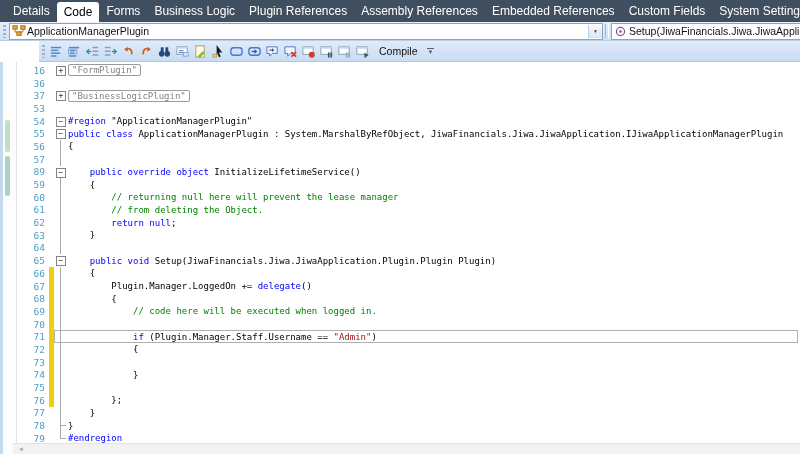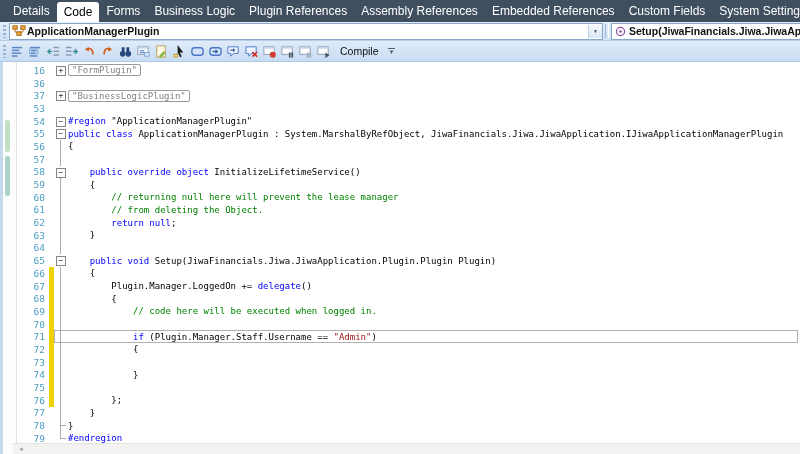--- a/index.html
+++ b/index.html
@@ -11,26 +11,26 @@
   .tab{color:#fff;font-size:12px;padding:0 7px;display:flex;align-items:center;cursor:default;}
   .tab.active{background:#fff;color:#000;border-radius:3px 3px 0 0;margin-top:2px;}
 
   
   .navrow{height:18px;background:linear-gradient(#e6effb,#cfe1f5);display:flex;align-items:center;border-bottom:1px solid #b9cfe8;flex:0 0 auto;}
   .grip{width:3px;height:13px;margin:0 3px;background:repeating-linear-gradient(#9ab3d0 0 2px,rgba(0,0,0,0) 2px 4px);flex:0 0 auto;}
   .combo{background:#fff;border:1px solid #86a7c8;height:15px;display:flex;align-items:center;font-size:10.5px;overflow:hidden;}
   .combo-left{width:592px;flex:0 0 auto;}
   .combo-right{flex:1 1 auto;border-right:none;margin-right:0;}
   .cicon{width:17px;display:flex;justify-content:center;align-items:center;flex:0 0 auto;}
-  .ctext{flex:1;white-space:nowrap;overflow:hidden;color:#111;font-weight:bold;}
+  .ctext{flex:1;white-space:nowrap;overflow:hidden;color:#111;}
   .carrow{width:13px;height:13px;background:linear-gradient(#f7fafe,#d7e6f6);border-left:1px solid #b9cfe8;font-size:5px;display:flex;align-items:center;justify-content:center;color:#444;flex:0 0 auto;}
   .vsep{width:2px;height:14px;border-left:1px solid #9fb8d4;border-right:1px solid #fff;margin:0 2px;flex:0 0 auto;}
 
   
-  .iconrow{height:20px;background:linear-gradient(#e0ebfa,#c8dcf2);display:flex;align-items:center;border-bottom:1px solid #aec7e2;flex:0 0 auto;}
+  .iconrow{height:20px;background:linear-gradient(#e0ebfa,#c8dcf2);display:flex;align-items:center;border-bottom:1px solid #aec7e2;flex:0 0 auto;margin-left:39px;}
   #icons{display:flex;align-items:center;}
   .tbtn{width:17px;height:18px;display:flex;align-items:center;justify-content:center;margin-right:1px;border-radius:2px;}
   .tbtn svg{display:block;}
   .compile{font-family:"Liberation Sans",sans-serif;font-size:10.5px;color:#111;background:transparent;border:none;padding:0 7px;height:18px;cursor:default;}
   .ovf{width:12px;height:16px;display:flex;flex-direction:column;align-items:center;justify-content:center;color:#50636f;}
   .ovf .bar{width:7px;border-top:1px solid #50636f;margin-bottom:1px;}
   .ovf .chev{font-size:6px;line-height:4px;}
 
   
   .editor{position:relative;flex:1 1 auto;background:#fff;overflow:hidden;}
@@ -307,21 +307,21 @@
         </div>
         <div class="row">
           <span class="lnum">57</span>
           <span class="chg"></span>
           <span class="fold">
             <span class="fline"></span>
           </span>
           <span class="code"></span>
         </div>
         <div class="row">
-          <span class="lnum">58</span>
+          <span class="lnum">89</span>
           <span class="chg"></span>
           <span class="fold">
             <span class="fbox">−</span>
           </span>
           <span class="code"><span>    </span><span class="kw">public override object</span><span> InitializeLifetimeService()</span></span>
         </div>
         <div class="row">
           <span class="lnum">59</span>
           <span class="chg"></span>
           <span class="fold">

